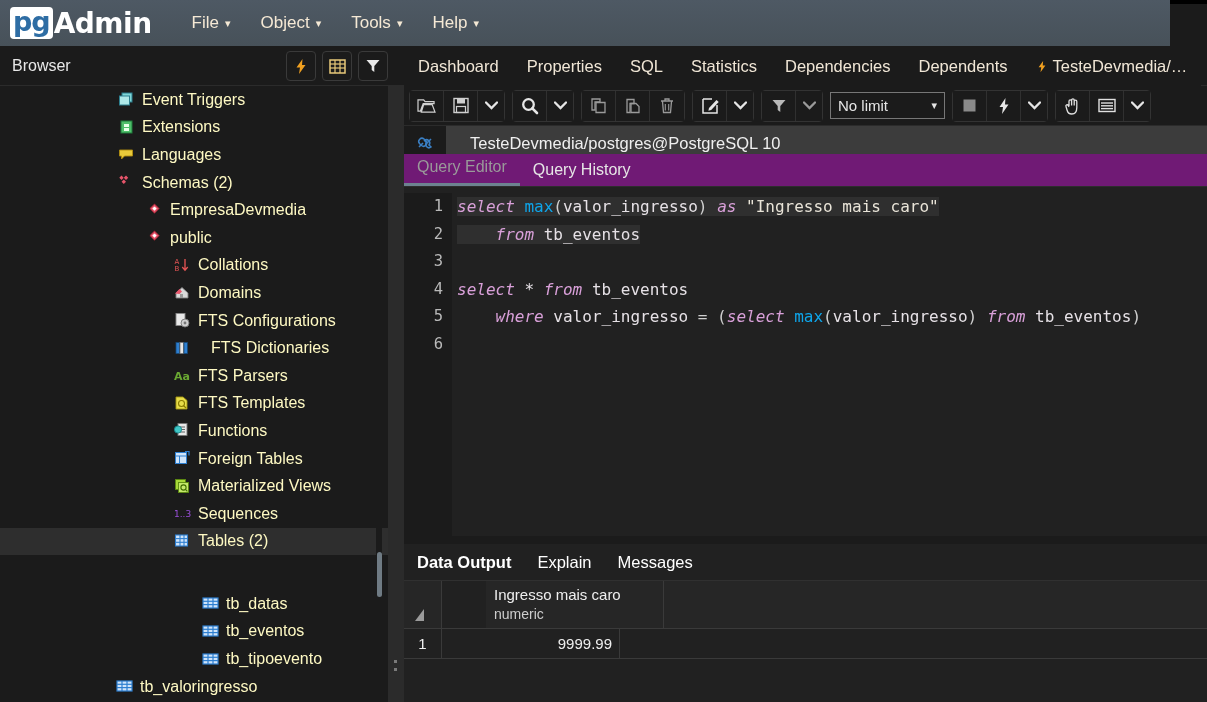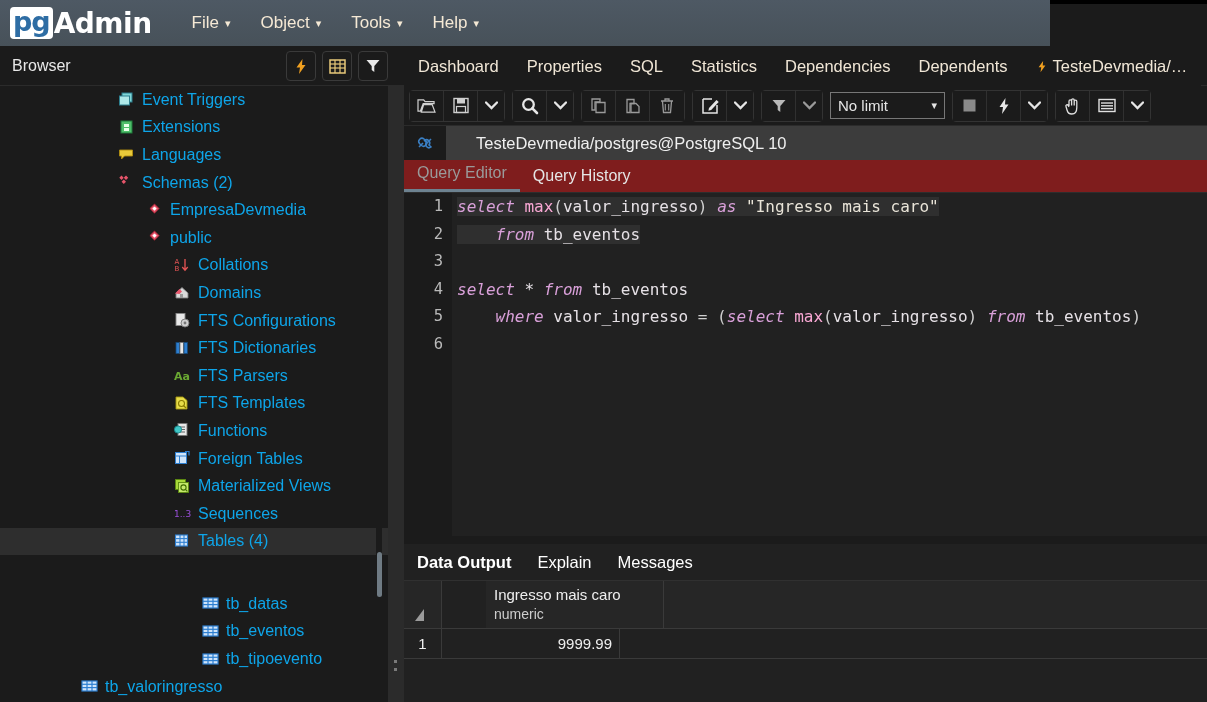--- a/index.html
+++ b/index.html
@@ -6,21 +6,21 @@
   html, body {
     width: 1207px; height: 702px;
     background: #000;
     font-family: "Liberation Sans", sans-serif;
     overflow: hidden;
   }
   #app { position: relative; width: 1207px; height: 702px; background: #1b1b1b; }
 
   
   .menubar {
-    position: absolute; left: 0; top: 0; width: 1050px; height: 46px;
+    position: absolute; left: 0; top: 0; width: 1170px; height: 46px;
     background: linear-gradient(to bottom, #4e5964 0%, #475159 100%);
     display: flex; align-items: center;
   }
   .logo {
     display: flex; align-items: center; margin-left: 10px; margin-right: 30px;
     height: 34px;
   }
   .logo-pg {
     background: #ffffff; color: #2e6da4; font-weight: bold; font-size: 27px;
     line-height: 30px; padding: 0px 3px 2px 3px; border-radius: 4px;
@@ -64,21 +64,21 @@
   
   .sidebar {
     position: absolute; left: 0; top: 86px; width: 388px; height: 616px;
     background: #1b1b1b; overflow: hidden;
   }
   .tree-row {
     display: flex; align-items: center; height: 27.6px; white-space: nowrap;
     cursor: pointer;
   }
   .tree-row.sel { background: #2e2e2e; }
-  .tree-lbl { color: #0ea5e9; font-size: 16px; margin-left: 7px; }
+  .tree-lbl { color: #fef9c3; font-size: 16px; margin-left: 7px; }
   .ico { width: 17px; height: 17px; flex: 0 0 17px; position: relative; display:inline-block;}
   .sb-scroll {
     position: absolute; left: 376px; top: 86px; width: 6px; height: 616px;
     background: #1b1b1b;
   }
   .sb-thumb {
     position: absolute; left: 377px; top: 552px; width: 5px; height: 45px;
     background: #6f7b84; border-radius: 3px;
   }
   .vsplit {
@@ -122,26 +122,26 @@
 
   
   .connbar {
     position: absolute; left: 0; top: 40px; width: 803px; height: 34px;
     background: #3c3c3c; display: flex; align-items: center;
   }
   .conn-icon-box {
     width: 42px; height: 34px; background: #1b1b1b; display: flex;
     align-items: center; justify-content: center;
   }
-  .conn-title { color: #efefef; font-size: 16.5px; margin-left: 30px; }
+  .conn-title { color: #efefef; font-size: 16.5px; margin-left: 24px; }
 
   
   .etabs {
-    position: absolute; left: 0; top: 74px; width: 803px; height: 33px;
-    background: #7f1d1d; display: flex; align-items: flex-end;
+    position: absolute; left: 0; top: 68px; width: 803px; height: 33px;
+    background: #701a75; display: flex; align-items: flex-end;
     border-bottom: 1px solid #2d2d2d;
   }
   .etab {
     font-size: 16px; padding: 4px 13px 7px 13px; cursor: pointer; color: #e6e6e6;
   }
   .etab.active { color: #9a9a9a; border-bottom: 3px solid #6d8290; }
 
   
   .editor {
     position: absolute; left: 0; top: 107px; width: 803px; height: 343px;
@@ -158,21 +158,21 @@
   }
   .codearea {
     position: absolute; left: 48px; top: 0; width: 755px; height: 343px;
   }
   .cline {
     height: 27.5px; line-height: 27.5px; font-size: 16px; white-space: pre;
     font-family: "DejaVu Sans Mono", monospace; padding-left: 5px;
   }
   .cline .sel { background: #2f2f2f; }
   .kw   { color: #d9a0d9; font-style: italic; }
-  .fn   { color: #f9a8d4; }
+  .fn   { color: #0ea5e9; }
   .id   { color: #e6e1e6; }
   .str  { color: #e9e4d8; }
   .pun  { color: #cfcfcf; }
 
   
   .hsplit {
     position: absolute; left: 0; top: 450px; width: 803px; height: 8px;
     background: #1b1b1b;
   }
 
@@ -351,21 +351,21 @@
         <span class="tree-lbl">Domains</span>
       </div>
       <div class="tree-row" style="padding-left: 174px;">
         <span class="ico"><svg width="17" height="17" viewBox="0 0 17 17">
             <rect x="2" y="1.5" width="9" height="12" fill="#e8e8e8" stroke="#888" stroke-width="0.9"></rect>
             <circle cx="11" cy="11" r="4" fill="#cfcfcf" stroke="#777" stroke-width="0.9"></circle>
             <circle cx="11" cy="11" r="1.4" fill="#777"></circle>
           </svg></span>
         <span class="tree-lbl">FTS Configurations</span>
       </div>
-      <div class="tree-row" style="padding-left: 174px;">
+      <div class="tree-row" style="padding-left: 174px; gap: 13px;">
         <span class="ico"><svg width="17" height="17" viewBox="0 0 17 17">
             <rect x="2" y="2.5" width="3.4" height="11" fill="#2e7fd0" stroke="#14497a" stroke-width="0.8"></rect>
             <rect x="6" y="2.5" width="3.4" height="11" fill="#e8e8e8" stroke="#777" stroke-width="0.8"></rect>
             <rect x="10" y="2.5" width="3.4" height="11" fill="#2e7fd0" stroke="#14497a" stroke-width="0.8"></rect>
           </svg></span>
         <span class="tree-lbl">FTS Dictionaries</span>
       </div>
       <div class="tree-row" style="padding-left: 174px;">
         <span class="ico"><svg width="17" height="17" viewBox="0 0 17 17">
             <text x="0" y="12.5" font-size="11" font-weight="bold" font-family="DejaVu Sans" fill="#6aa832">Aa</text>
@@ -415,21 +415,21 @@
         <span class="tree-lbl">Sequences</span>
       </div>
       <div class="tree-row sel" style="padding-left: 174px;">
         <span class="ico"><svg width="17" height="17" viewBox="0 0 17 17">
             <rect x="1.5" y="2" width="12" height="11" fill="#cfe4fa" stroke="#2e7fd0" stroke-width="1.1"></rect>
             <line x1="1.5" y1="5.6" x2="13.5" y2="5.6" stroke="#2e7fd0" stroke-width="1.1"></line>
             <line x1="1.5" y1="9.3" x2="13.5" y2="9.3" stroke="#2e7fd0" stroke-width="1.1"></line>
             <line x1="6" y1="2" x2="6" y2="13" stroke="#2e7fd0" stroke-width="1.1"></line>
             <line x1="10" y1="2" x2="10" y2="13" stroke="#2e7fd0" stroke-width="1.1"></line>
           </svg></span>
-        <span class="tree-lbl">Tables (4)</span>
+        <span class="tree-lbl">Tables (2)</span>
       </div>
       <div class="tree-row" style="padding-left: 202px; margin-top: 35px;">
         <span class="ico"><svg width="17" height="17" viewBox="0 0 17 17">
             <rect x="1" y="3" width="15" height="10" fill="#cfe4fa" stroke="#2e7fd0" stroke-width="1.2"></rect>
             <line x1="1" y1="6.3" x2="16" y2="6.3" stroke="#2e7fd0" stroke-width="1.2"></line>
             <line x1="1" y1="9.6" x2="16" y2="9.6" stroke="#2e7fd0" stroke-width="1.2"></line>
             <line x1="6" y1="3" x2="6" y2="13" stroke="#2e7fd0" stroke-width="1.2"></line>
             <line x1="11" y1="3" x2="11" y2="13" stroke="#2e7fd0" stroke-width="1.2"></line>
           </svg></span>
         <span class="tree-lbl">tb_datas</span>
@@ -447,21 +447,21 @@
       <div class="tree-row" style="padding-left: 202px;">
         <span class="ico"><svg width="17" height="17" viewBox="0 0 17 17">
             <rect x="1" y="3" width="15" height="10" fill="#cfe4fa" stroke="#2e7fd0" stroke-width="1.2"></rect>
             <line x1="1" y1="6.3" x2="16" y2="6.3" stroke="#2e7fd0" stroke-width="1.2"></line>
             <line x1="1" y1="9.6" x2="16" y2="9.6" stroke="#2e7fd0" stroke-width="1.2"></line>
             <line x1="6" y1="3" x2="6" y2="13" stroke="#2e7fd0" stroke-width="1.2"></line>
             <line x1="11" y1="3" x2="11" y2="13" stroke="#2e7fd0" stroke-width="1.2"></line>
           </svg></span>
         <span class="tree-lbl">tb_tipoevento</span>
       </div>
-      <div class="tree-row" style="padding-left: 81px; text-align: center;">
+      <div class="tree-row" style="padding-left: 116px; text-align: center;">
         <span class="ico"><svg width="17" height="17" viewBox="0 0 17 17">
             <rect x="1" y="3" width="15" height="10" fill="#cfe4fa" stroke="#2e7fd0" stroke-width="1.2"></rect>
             <line x1="1" y1="6.3" x2="16" y2="6.3" stroke="#2e7fd0" stroke-width="1.2"></line>
             <line x1="1" y1="9.6" x2="16" y2="9.6" stroke="#2e7fd0" stroke-width="1.2"></line>
             <line x1="6" y1="3" x2="6" y2="13" stroke="#2e7fd0" stroke-width="1.2"></line>
             <line x1="11" y1="3" x2="11" y2="13" stroke="#2e7fd0" stroke-width="1.2"></line>
           </svg></span>
         <span class="tree-lbl">tb_valoringresso</span>
       </div>
     </div>

